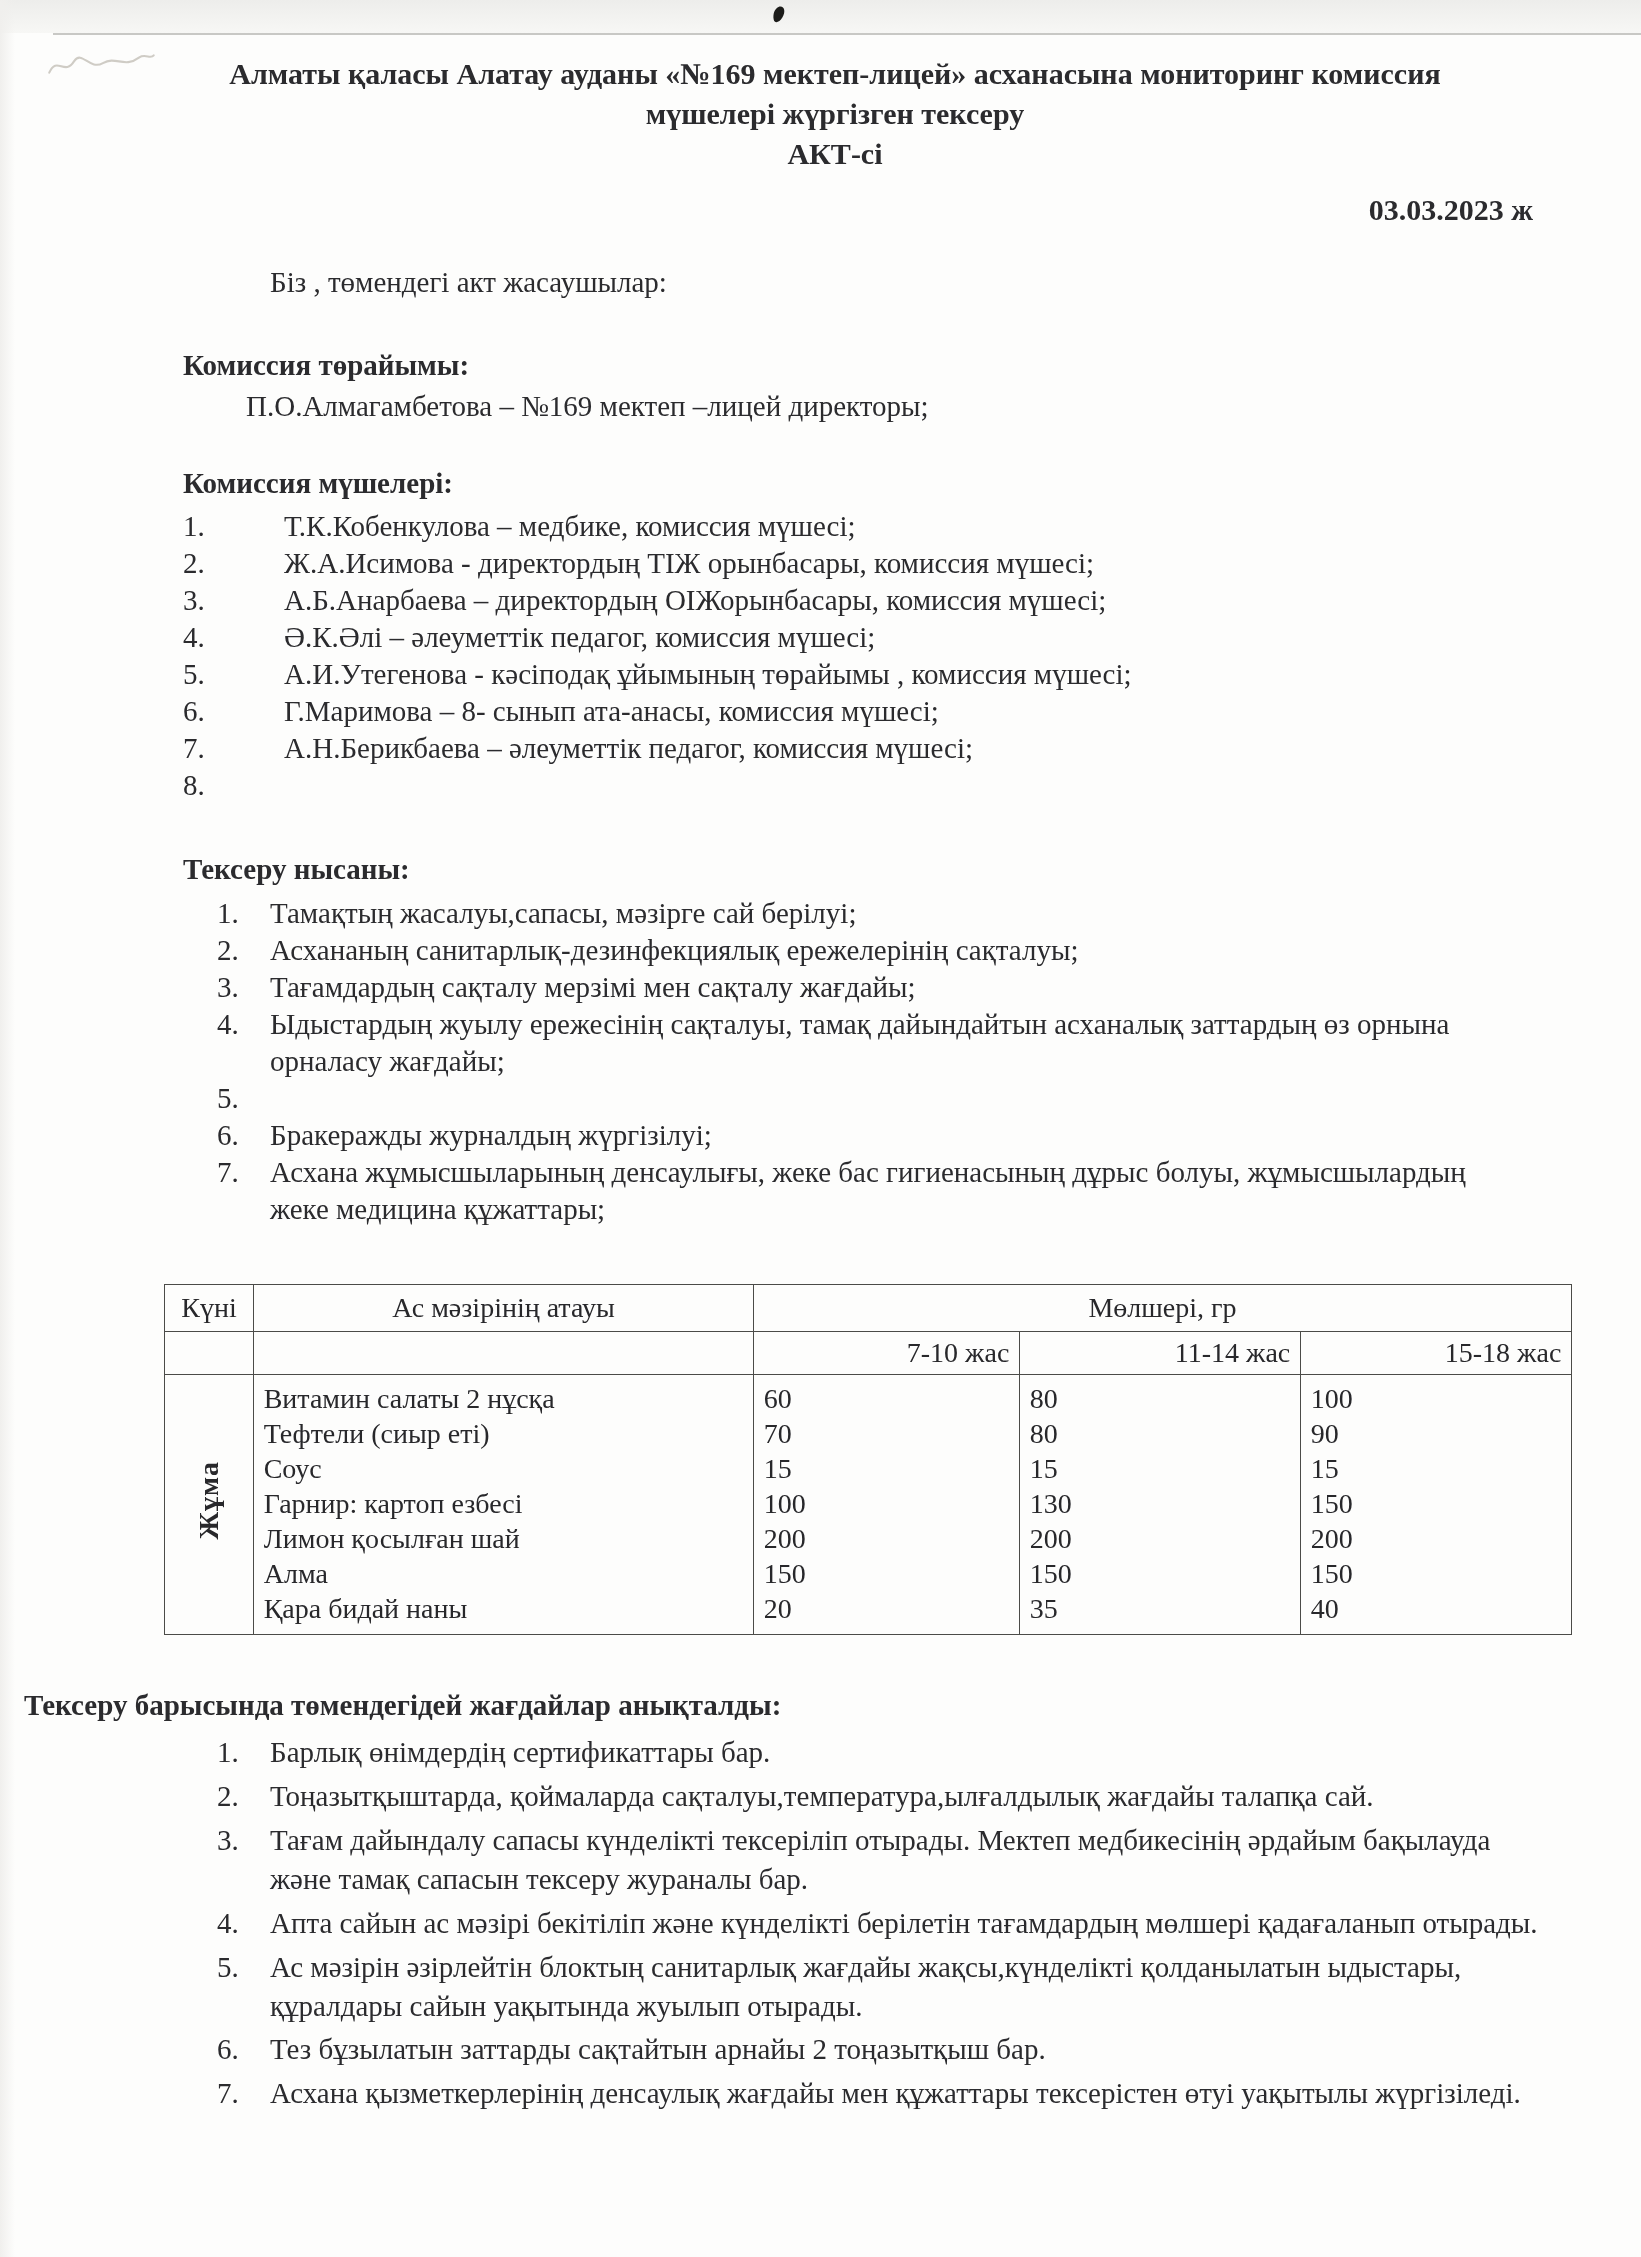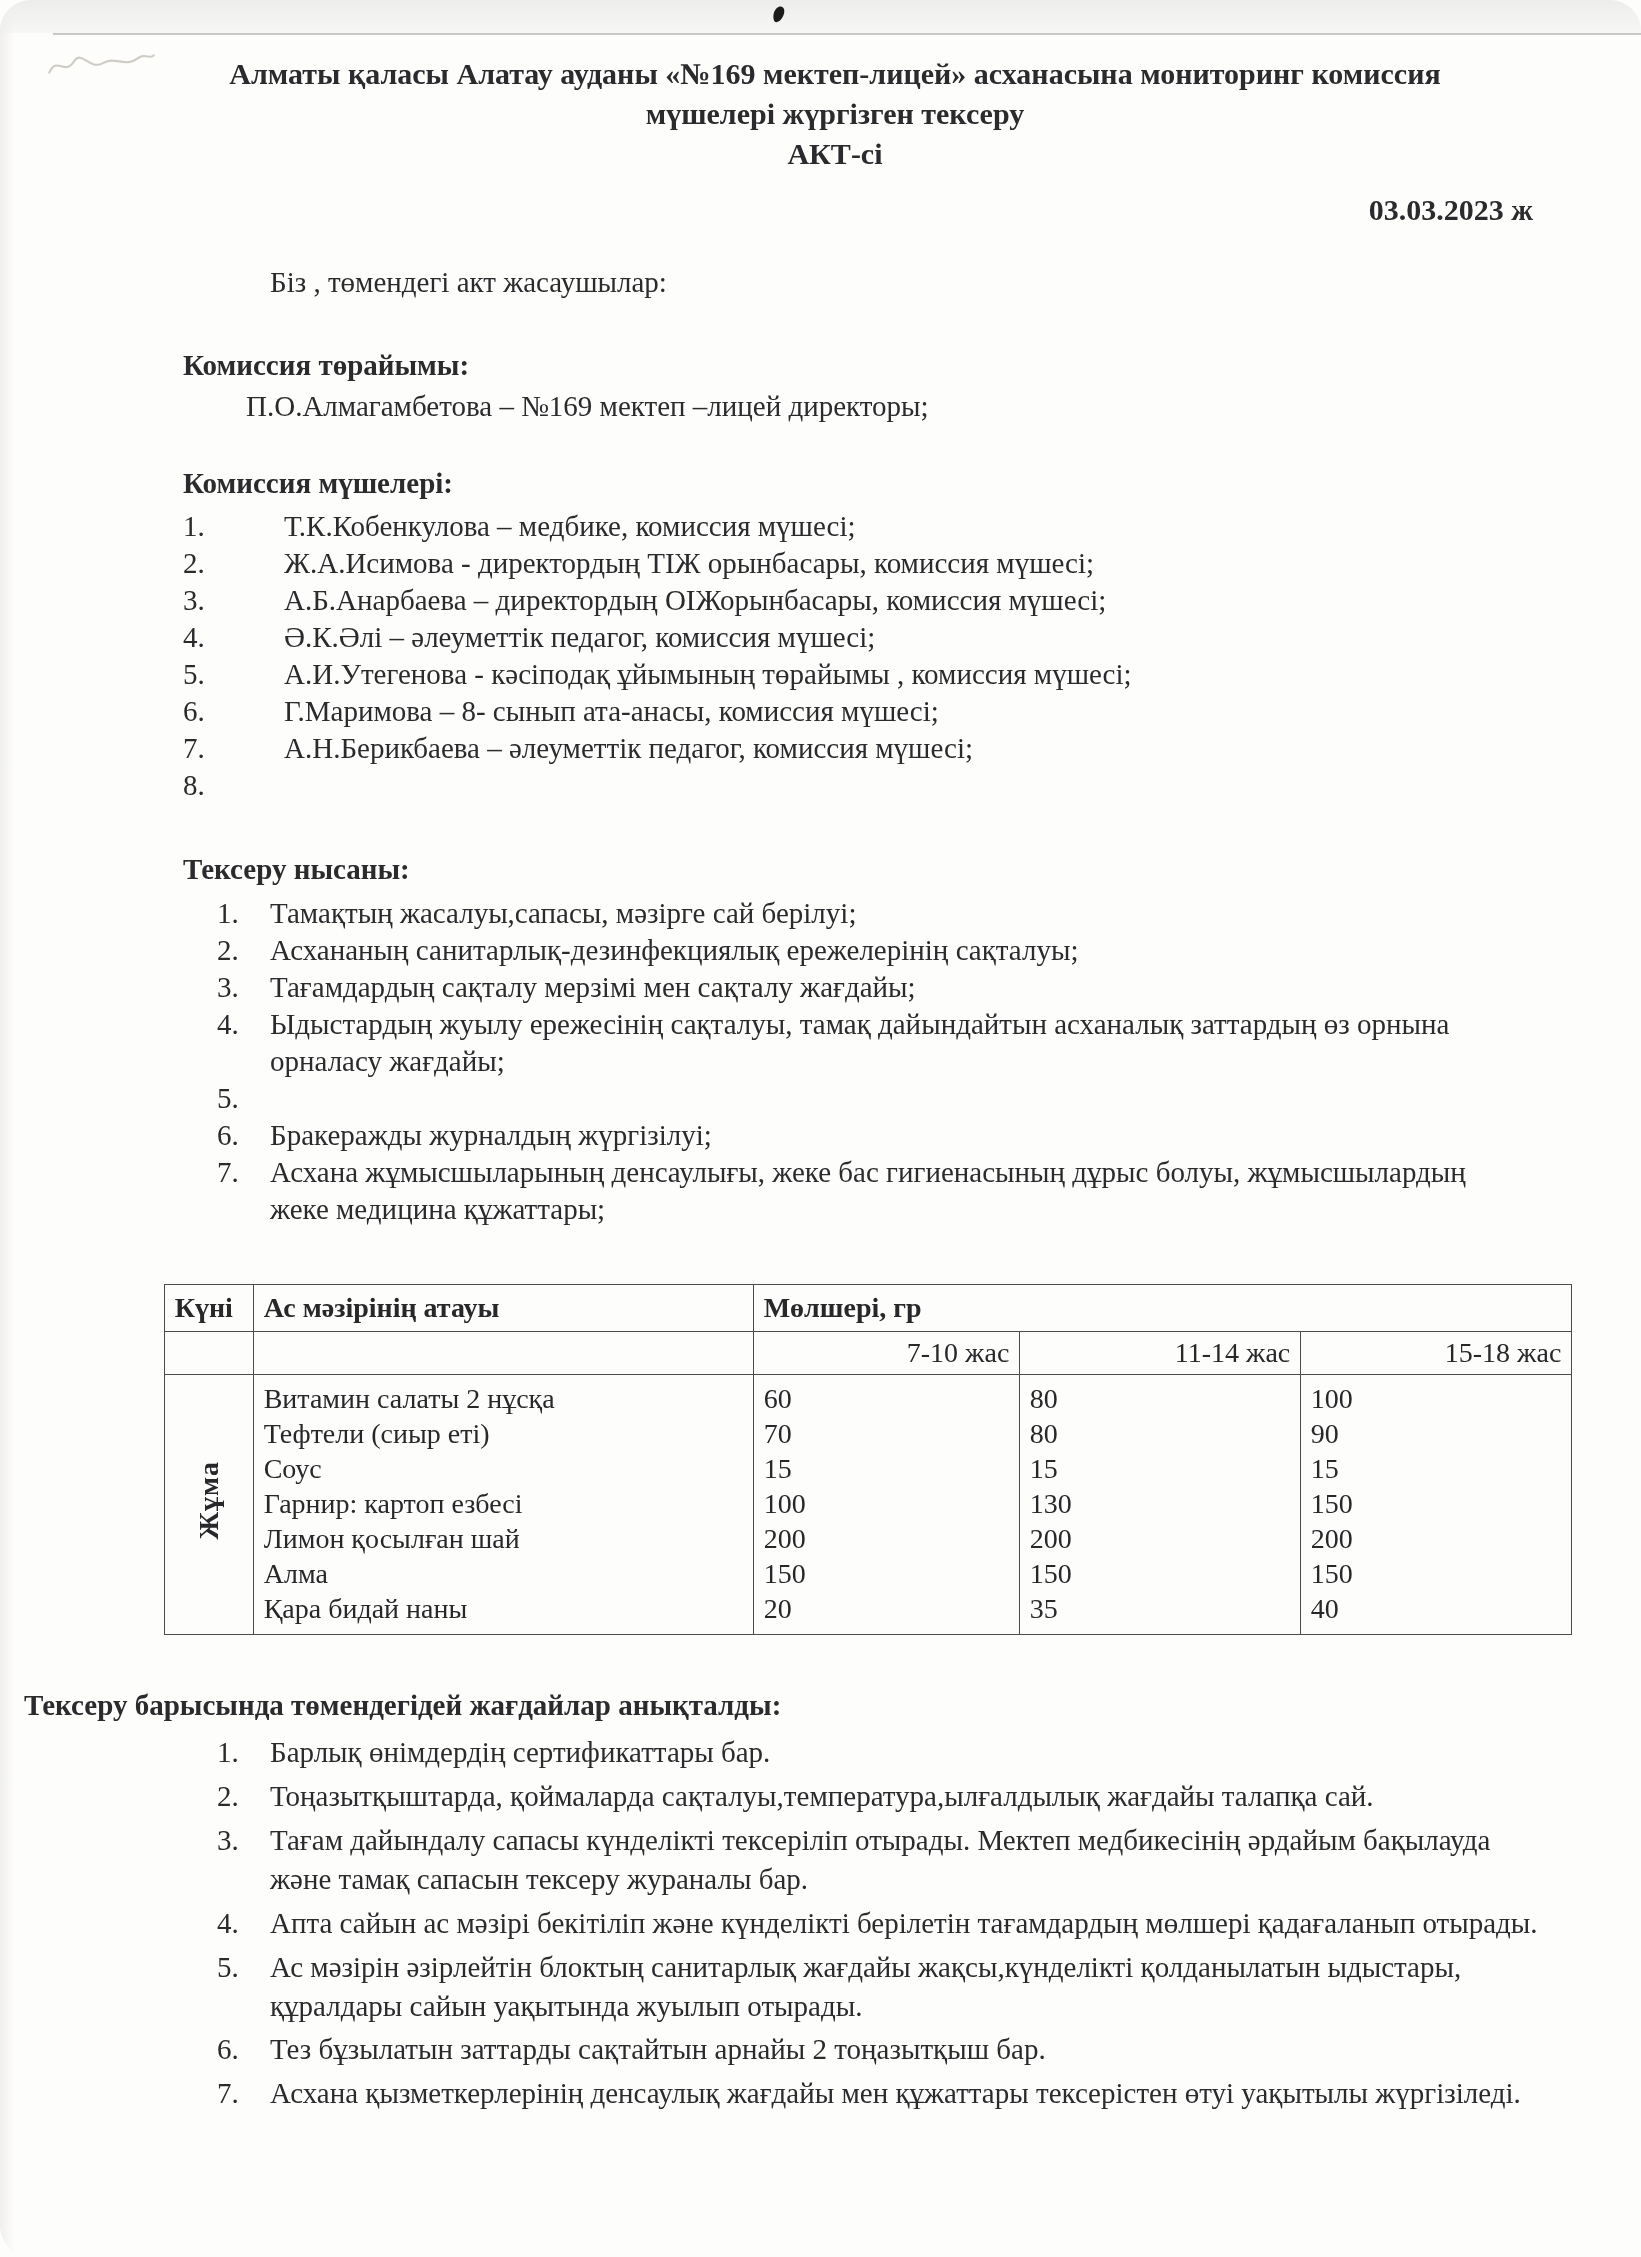--- a/index.html
+++ b/index.html
@@ -3,21 +3,20 @@
 <meta charset="utf-8">
 <style>
   html,body{margin:0;padding:0;background:#fdfdfc;}
   .page{
     position:relative;
     width:1641px;height:2257px;
     background:#fdfdfc;
     font-family:"Liberation Serif","DejaVu Serif",serif;
     color:#2b2b2e;
     overflow:hidden;
-    border-radius:31px;
   }
   
   .scan-top-strip{position:absolute;top:0;left:0;width:100%;height:33px;
     background:linear-gradient(#ededeb,#f7f7f5);}
   .scan-top-line{position:absolute;top:33px;left:53px;right:0;height:1.9px;
     background:#9d9c97;opacity:.55;}
   .scan-left-strip{position:absolute;top:0;left:0;width:15.4px;height:100%;
     background:linear-gradient(90deg,#f0efed,rgba(255,255,255,0));}
   .pencil-mark{position:absolute;left:43px;top:42px;opacity:.65;}
   .ink-dot{position:absolute;left:766px;top:2.9px;}
@@ -45,21 +44,21 @@
   .num-list .txt{max-width:1226px;}
 
   .menu-table{margin:56px 0 0 164px;border-collapse:collapse;width:1408px;
     font-size:28px;color:#28282b;}
   .menu-table td{border:1.9px solid #4b4b48;padding:0 9.7px;vertical-align:middle;}
   .menu-table .c-day{width:89px;}
   .menu-table .c-dish{width:500px;}
   .menu-table .c-a1{width:266px;}
   .menu-table .c-a2{width:281px;}
   .menu-table .c-a3{width:271px;}
-  .menu-table tr.h1 td{font-weight:bold;text-align:left;height:46px;}
+  .menu-table tr.h1 td{font-weight:normal;text-align:center;height:46px;}
   .menu-table tr.h2 td{font-weight:normal;text-align:right;height:42px;}
   .menu-table tr.body-row td{vertical-align:middle;padding-top:5.8px;padding-bottom:7.7px;}
   .cell-line{line-height:35px;white-space:nowrap;}
   .day-cell{text-align:center;}
   .day-vertical{display:inline-block;writing-mode:vertical-rl;transform:rotate(180deg);
     font-weight:bold;font-size:28px;letter-spacing:1px;}
 
   .findings-heading{margin-top:54px;margin-left:24px;}
   .findings-list{margin:11.6px 0 0 217px;}
   .findings-list .li{display:flex;line-height:39px;font-size:29px;margin-bottom:4.8px;}

